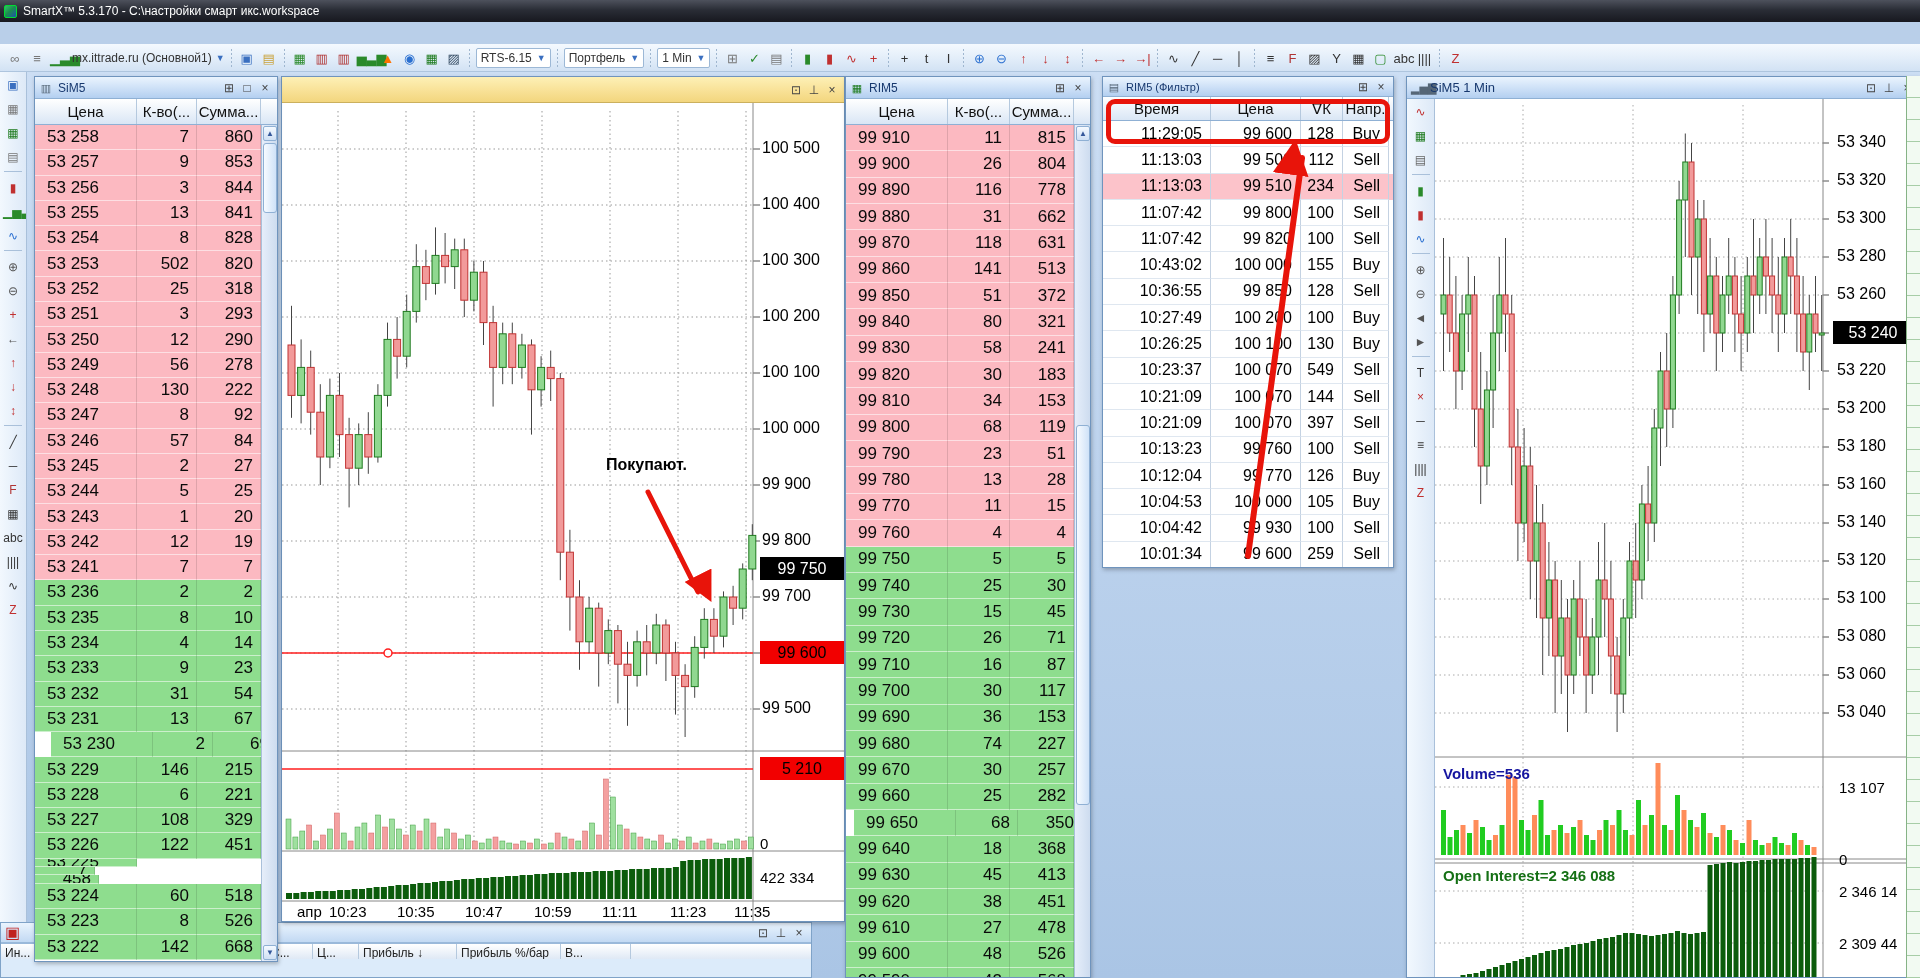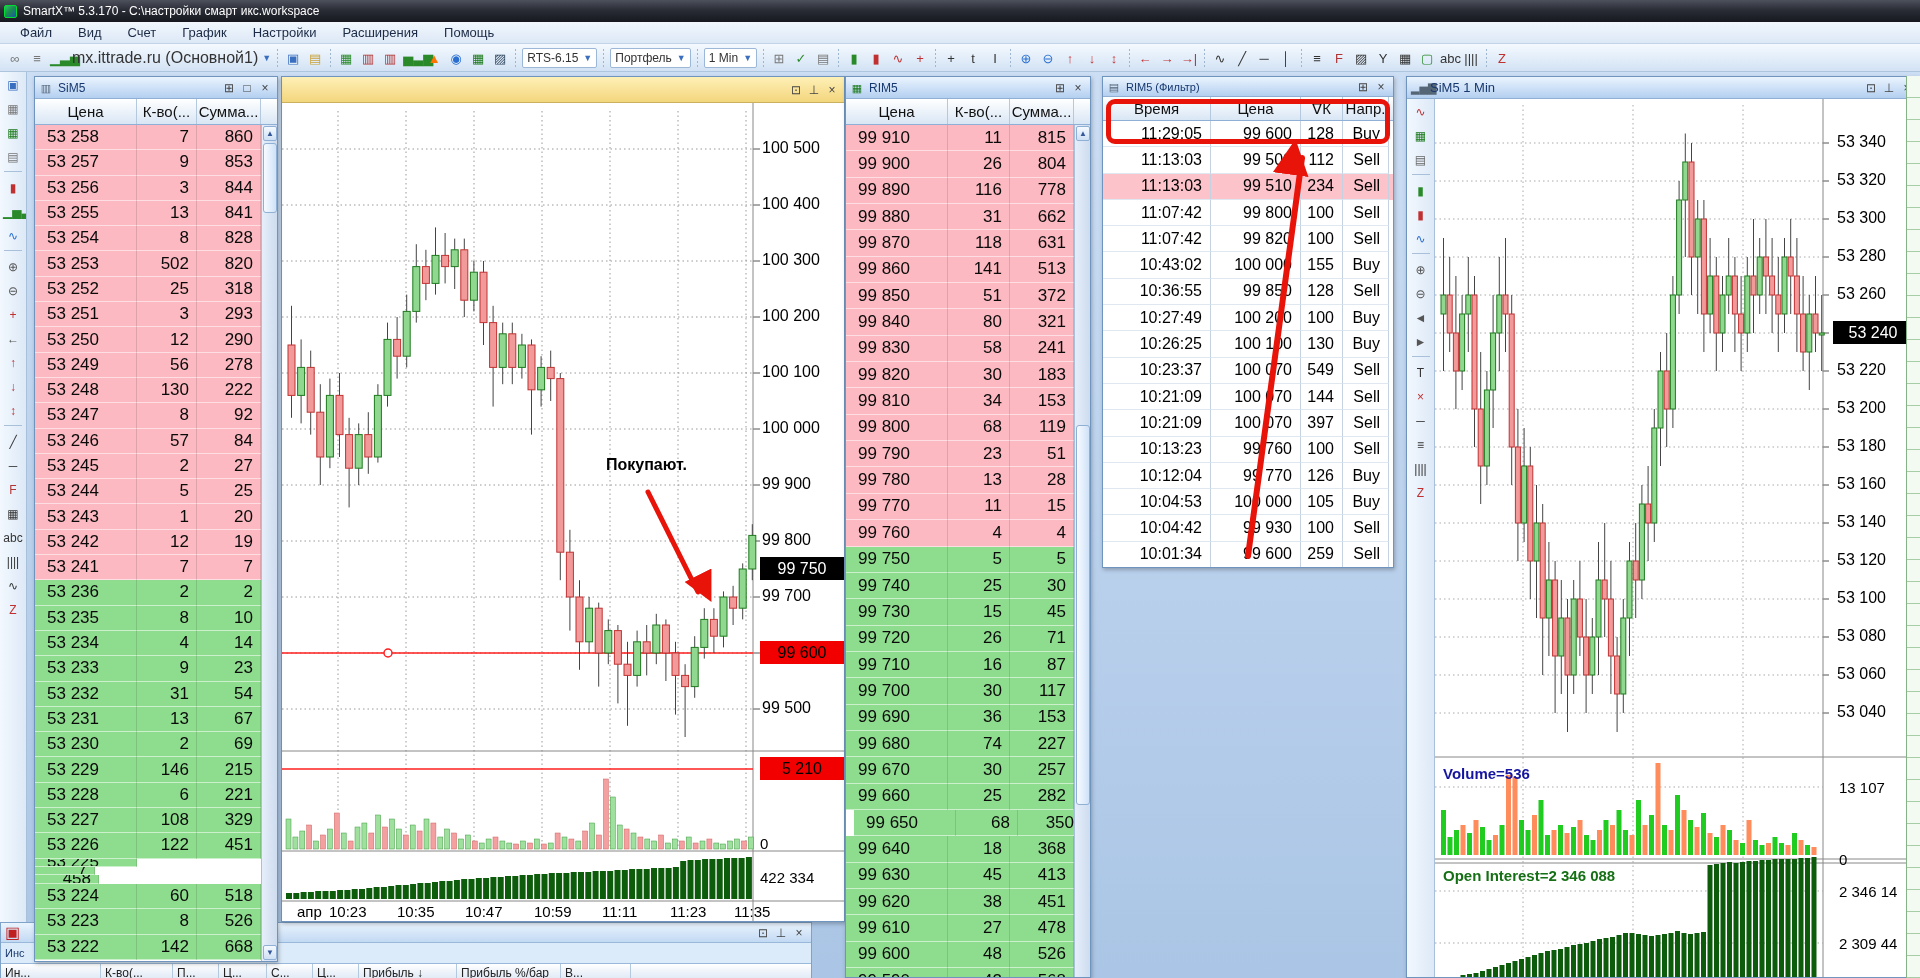--- a/index.html
+++ b/index.html
@@ -20,21 +20,21 @@
   #toolbar { position:absolute; left:0; top:44px; width:1920px; height:28px;
     background:linear-gradient(180deg,#f4f9fe 0%,#e2edf9 55%,#d2e2f4 100%);
     border-bottom:1px solid #aec5de; display:flex; align-items:center; padding-left:4px; overflow:hidden; }
   .tb-icon { display:inline-block; width:20px; height:20px; line-height:20px; text-align:center;
     font-size:13px; margin:0 1px; border:1px solid transparent; border-radius:2px; }
   .tb-sep { display:inline-block; width:1px; height:18px; margin:0 4px;
     background:repeating-linear-gradient(180deg,#9fb6cf 0 2px,transparent 2px 4px); }
   .tb-drop { display:inline-flex; align-items:center; height:20px; font-size:12px; color:#333;
     padding:0 4px; margin:0 2px; background:#fff; border:1px solid #9cb8d6; border-radius:2px; }
   .tb-drop .arr { color:#3a6fc0; font-size:9px; margin-left:5px; }
-  .tb-label { font-size:16px; color:#333; margin:0 2px; }
+  .tb-label { font-size:12px; color:#333; margin:0 2px; }
 
   
   #workspace { position:absolute; left:0; top:72px; width:1920px; height:906px;
     background:linear-gradient(180deg,#ccdef4,#aac5e5); }
   .strip { position:absolute; background:linear-gradient(90deg,#f2f8fe,#dde9f7);
     border-right:1px solid #a9c0da; display:flex; flex-direction:column; align-items:center; overflow:hidden; }
   .strip .tb-icon { font-size:12px; width:22px; height:22px; line-height:22px; margin:1px 0; }
   .strip .hsep { width:18px; height:1px; background:#a9c0da; margin:3px 0; }
 
   .win { position:absolute; border:1px solid #6f94bd; background:#fff; box-shadow:1px 2px 4px rgba(0,0,0,.25); overflow:hidden; }
@@ -102,29 +102,20 @@
 </head>
 <body>
 
 <div id="app">
 
   <div id="titlebar">
     <span class="cube"></span>
     <span>SmartX™ 5.3.170 - C:\настройки смарт икс.workspace</span>
   </div>
 
-  <div id="menubar">
-      <div class="menu-item">Файл</div>
-      <div class="menu-item">Вид</div>
-      <div class="menu-item">Счет</div>
-      <div class="menu-item">График</div>
-      <div class="menu-item">Настройки</div>
-      <div class="menu-item">Расширения</div>
-      <div class="menu-item">Помощь</div>
-    </div>
   <div id="toolbar">
       <span class="tb-icon" style="color: rgb(119, 119, 119);">∞</span>
       <span class="tb-icon" style="color: rgb(119, 119, 119);">≡</span>
       <span class="tb-icon" style="color: rgb(42, 138, 42);">▁▃▅</span>
       <span class="tb-label">mx.ittrade.ru (Основной1)</span>
       <span class="arr tb-label" style="color: rgb(58, 111, 192); font-size: 9px;">▼</span>
       <span class="tb-sep"></span>
       <span class="tb-icon" style="color: rgb(58, 111, 192);">▣</span>
       <span class="tb-icon" style="color: rgb(201, 162, 58);">▤</span>
       <span class="tb-sep"></span>
@@ -222,23 +213,20 @@
         <span class="tb-icon" style="color: rgb(192, 48, 48);">Z</span>
       </div>
 
     <div id="bottompanel">
       <div id="bp-title">
         <span class="wicon">▣</span>
         <span style="flex:1"></span>
         <span class="win-btn">⊡</span>
         <span class="win-btn">⊥</span>
         <span class="win-btn">×</span>
-      </div>
-      <div id="bp-band">
-        <span>Инс</span>
       </div>
       <div id="bp-cols">
           <div class="hc" style="width: 100px;">Ин...</div>
           <div class="hc" style="width: 72px;">К-во(...</div>
           <div class="hc" style="width: 46px;">П...</div>
           <div class="hc" style="width: 48px;">Ц...</div>
           <div class="hc" style="width: 46px;">С...</div>
           <div class="hc" style="width: 46px;">Ц...</div>
           <div class="hc" style="width: 98px;">Прибыль ↓</div>
           <div class="hc" style="width: 104px;">Прибыль %/бар</div>
@@ -676,21 +664,21 @@
           <div class="dom-row bid" style="height: 25.3px;">
             <div class="c price" style="width: 102px;">53 232</div>
             <div class="c num" style="width: 60px;">31</div>
             <div class="c num" style="width: 64px;">54</div>
           </div>
           <div class="dom-row bid" style="height: 25.3px;">
             <div class="c price" style="width: 102px;">53 231</div>
             <div class="c num" style="width: 60px;">13</div>
             <div class="c num" style="width: 64px;">67</div>
           </div>
-          <div class="dom-row bid" style="height: 25.3px;">
+          <div class="dom-row bid" style="height: 25.3px; justify-content: flex-end;">
             <div class="c price" style="width: 102px;">53 230</div>
             <div class="c num" style="width: 60px;">2</div>
             <div class="c num" style="width: 64px;">69</div>
           </div>
           <div class="dom-row bid" style="height: 25.3px;">
             <div class="c price" style="width: 102px;">53 229</div>
             <div class="c num" style="width: 60px;">146</div>
             <div class="c num" style="width: 64px;">215</div>
           </div>
           <div class="dom-row bid" style="height: 25.3px;">

